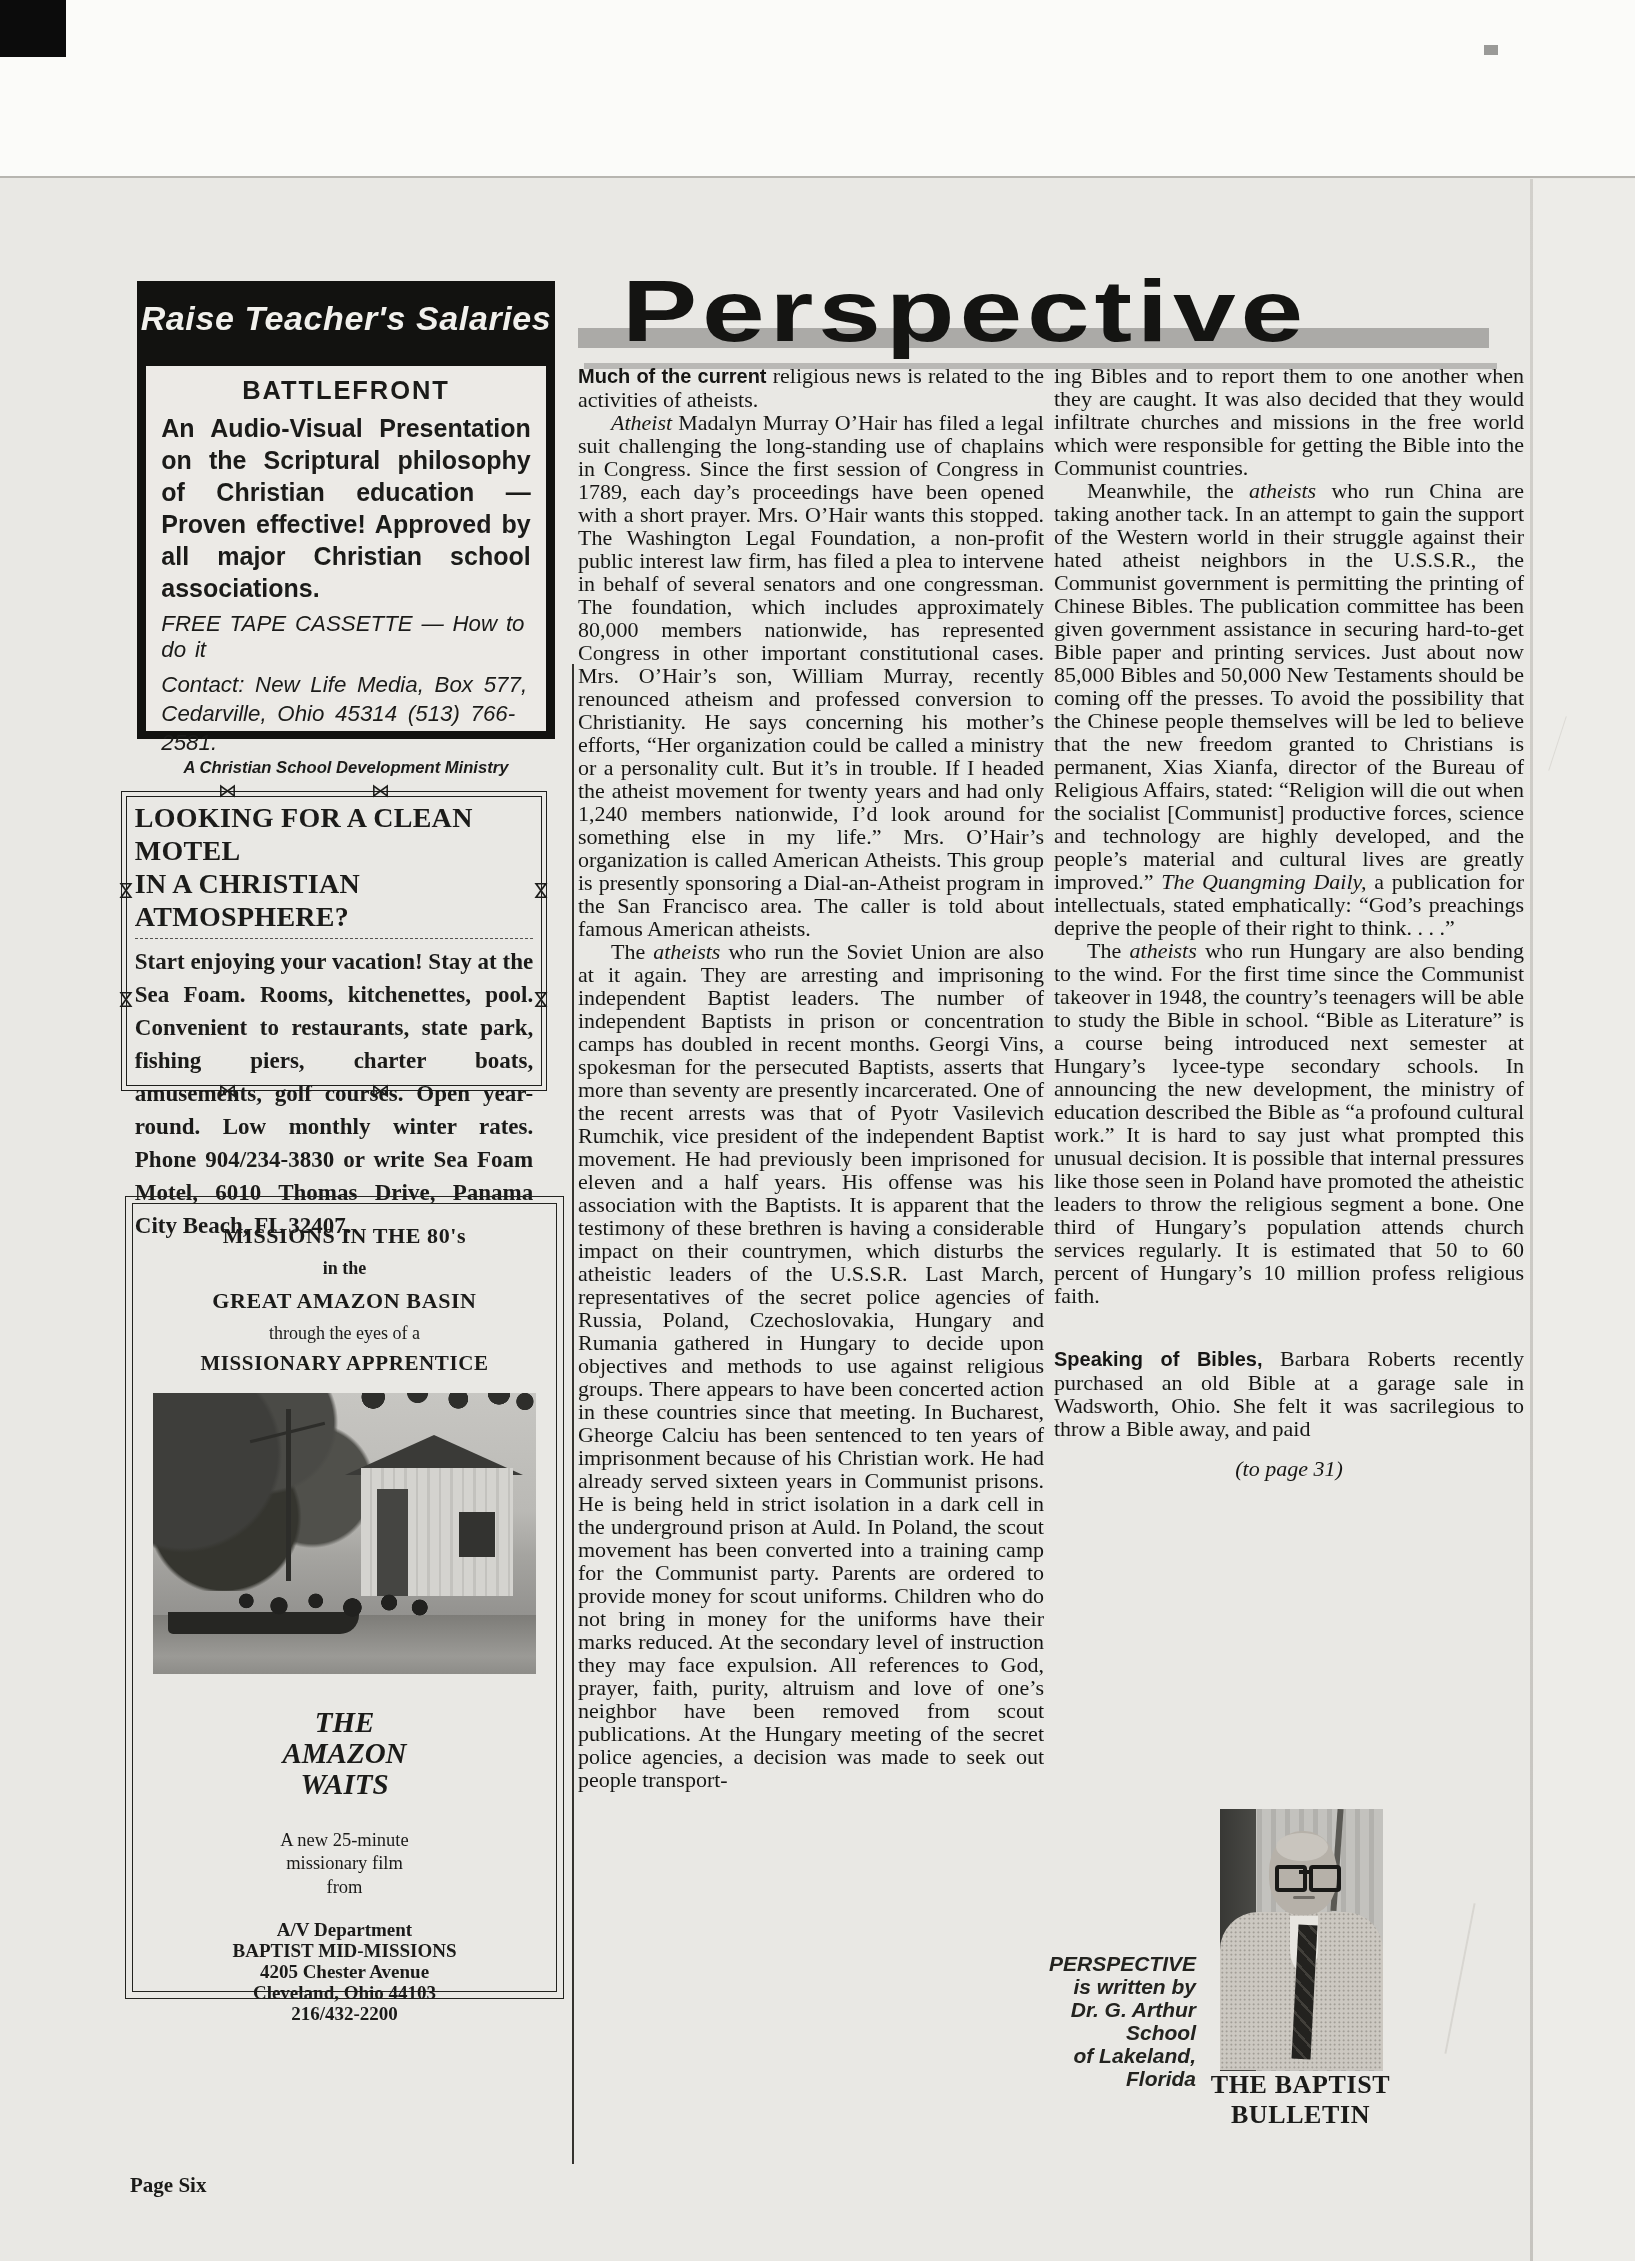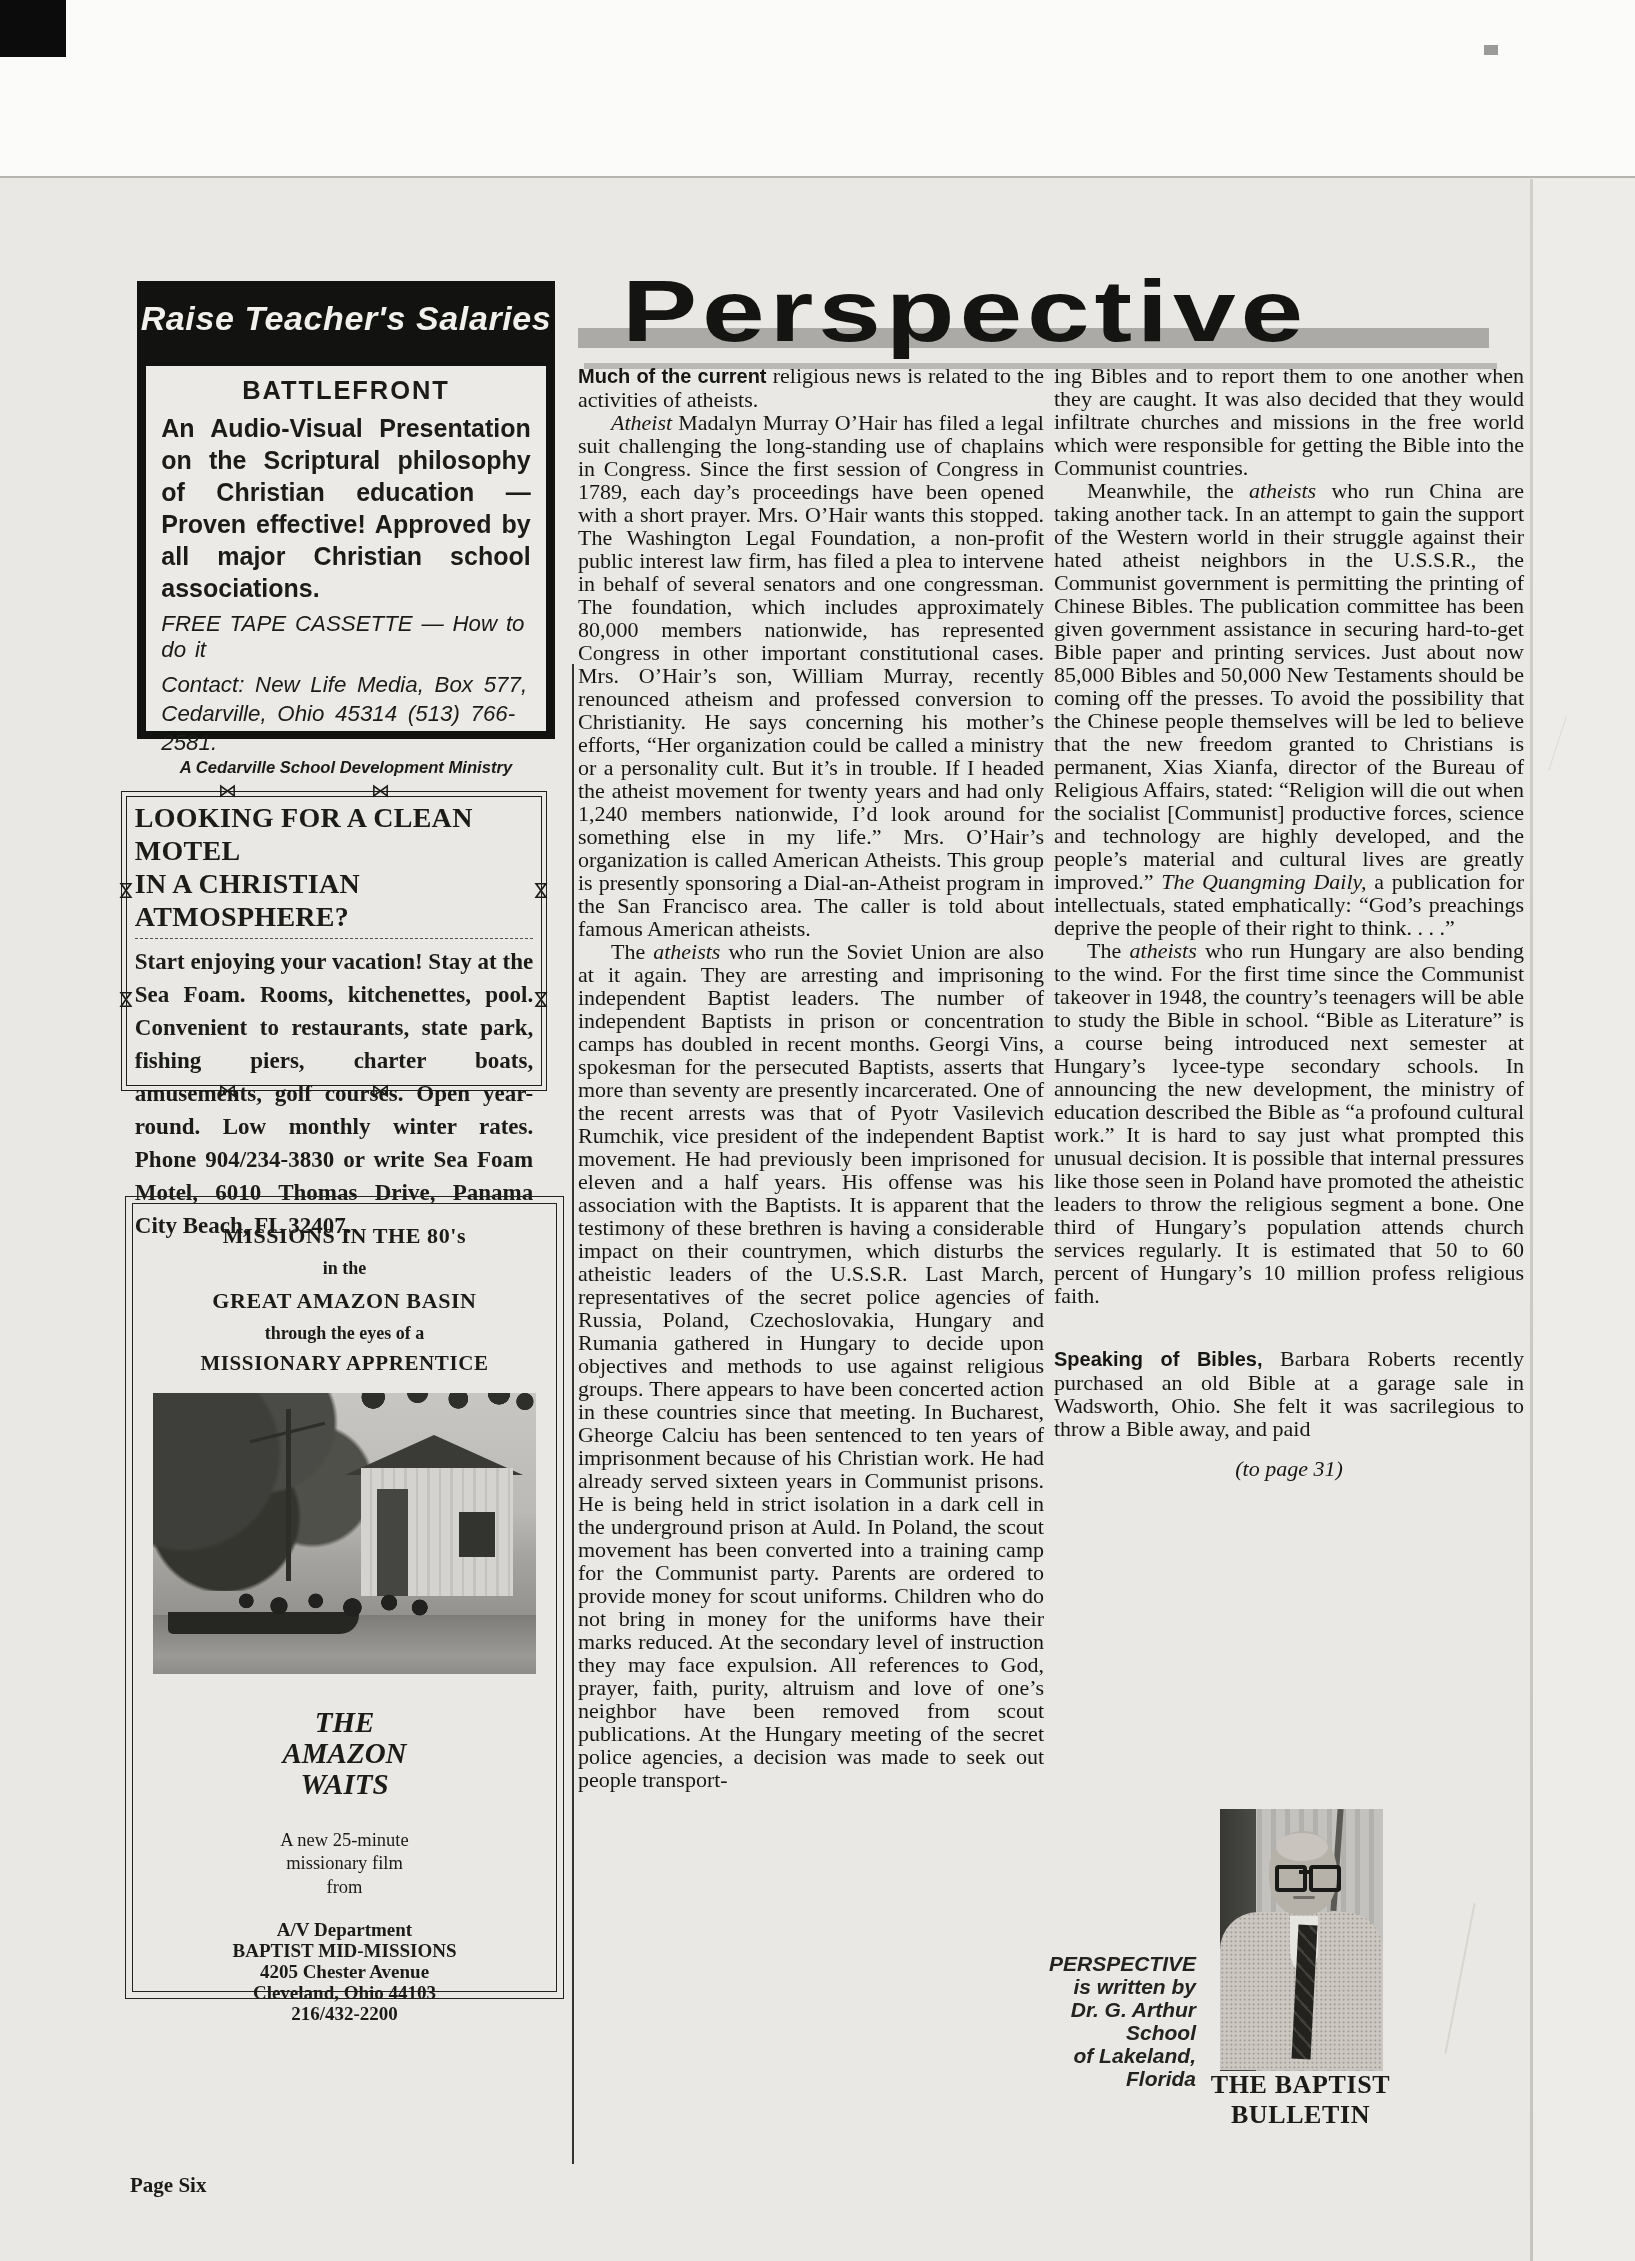--- a/index.html
+++ b/index.html
@@ -39,21 +39,21 @@
   .knot{position:absolute;font-size:19px;color:#1d1d1b;line-height:1;
         font-family:"DejaVu Sans", sans-serif;}
   .knot.v{transform:rotate(90deg);}
 
   .ad-missions{left:125px;top:1196px;width:439px;height:803px;border:1.9px solid #23231f;box-sizing:border-box;}
   .ad-missions::before{content:"";position:absolute;left:5.7px;top:5.7px;right:5.7px;bottom:5.7px;border:1.3px solid #23231f;}
   .ad-missions .inner{position:absolute;left:16.6px;right:16.6px;top:25.5px;text-align:center;}
   .ms-l1{font-weight:bold;font-size:22px;letter-spacing:0.6px;}
   .ms-l2{font-weight:bold;font-size:18px;margin-top:9px;}
   .ms-l3{font-weight:bold;font-size:22px;letter-spacing:0.6px;margin-top:9px;}
-  .ms-l4{font-weight:bold;font-size:18px;margin-top:9px;}
+  .ms-l4{font-weight:normal;font-size:18px;margin-top:9px;}
   .ms-l5{font-weight:bold;font-size:21px;letter-spacing:0.6px;margin-top:7.7px;}
   .ms-film{font-style:italic;font-weight:bold;font-size:29px;line-height:31px;margin-top:33px;}
   .ms-desc{font-size:18.5px;line-height:23.6px;margin-top:29px;}
   .ms-dept{font-weight:bold;font-size:19px;line-height:21px;margin-top:19px;}
 
   
   .am-photo{position:relative;width:383px;height:281px;margin:16.6px auto 0;overflow:hidden;
      background:linear-gradient(180deg,#c7c6c2 0%,#bab9b5 42%,#a5a4a0 58%,#949390 78%,#8b8a86 100%);}
   .am-foliage{position:absolute;left:-38px;top:-12.8px;width:274px;height:211px;
      background:radial-gradient(circle at 25% 35%,#3e3e3b 0 38%,transparent 40%),
@@ -145,21 +145,21 @@
   <div class="abs ad-tuition">
     <div class="head">
       <div>Raise Teacher's Salaries</div>
     </div>
     <div class="inner">
       <div class="bf-title">BATTLEFRONT</div>
       <div class="bf-body">An Audio-Visual Presentation on the Scriptural philosophy of Christian education — Proven effective! Approved by all major Christian school associations.</div>
       <div class="bf-free">FREE TAPE CASSETTE — How to do it</div>
       <div class="bf-contact">Contact: New Life Media, Box 577,</div>
       <div class="bf-contact" style="margin-top:0;">Cedarville, Ohio 45314 (513) 766-2581.</div>
-      <div class="bf-ministry">A Cedarville School Development Ministry</div>
+      <div class="bf-ministry">A Christian School Development Ministry</div>
     </div>
   </div>
 
   <div class="abs ad-motel">
     <span class="knot v" style="left:-5.1px;top:89px;">⋈</span>
     <span class="knot v" style="left:-5.1px;top:198px;">⋈</span>
     <span class="knot v" style="right:-5.1px;top:89px;">⋈</span>
     <span class="knot v" style="right:-5.1px;top:198px;">⋈</span>
     <span class="knot" style="left:96px;top:-11.5px;">⋈</span>
     <span class="knot" style="left:249px;top:-11.5px;">⋈</span>

